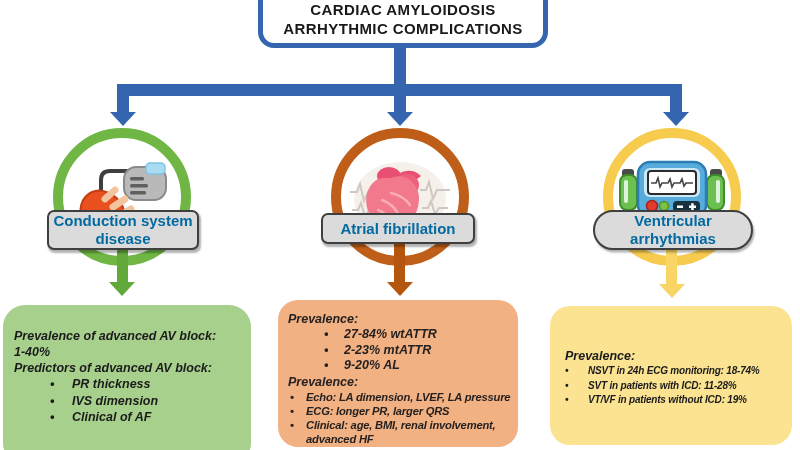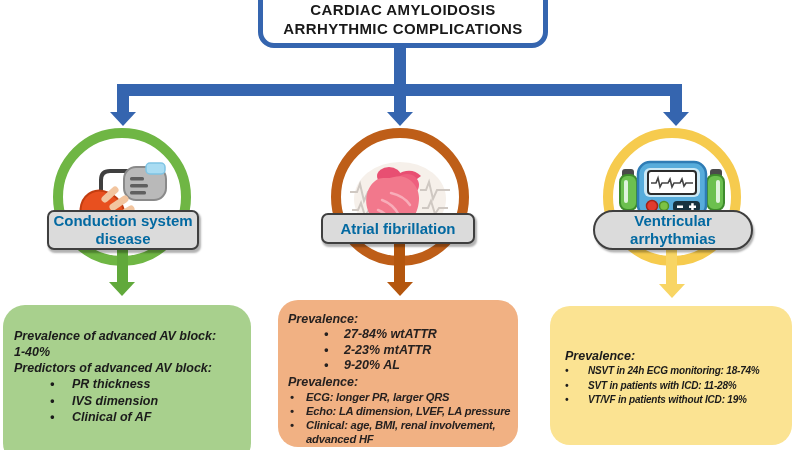--- a/index.html
+++ b/index.html
@@ -233,24 +233,24 @@
           </li>
         <li>
             <span>9-20% AL</span>
           </li>
       </ul>
     </div>
     <div class="sec2">
       <div class="heading">Prevalence:</div>
       <ul>
         <li>
+            <span>Echo: LA dimension, LVEF, LA pressure</span>
+          </li>
+        <li>
             <span>ECG: longer PR, larger QRS</span>
-          </li>
-        <li>
-            <span>Echo: LA dimension, LVEF, LA pressure</span>
           </li>
         <li>
             <span>Clinical: age, BMI, renal involvement, advanced HF</span>
           </li>
       </ul>
     </div>
   </div>
 
   <div class="info-box y">
     <div class="heading">Prevalence:</div>

